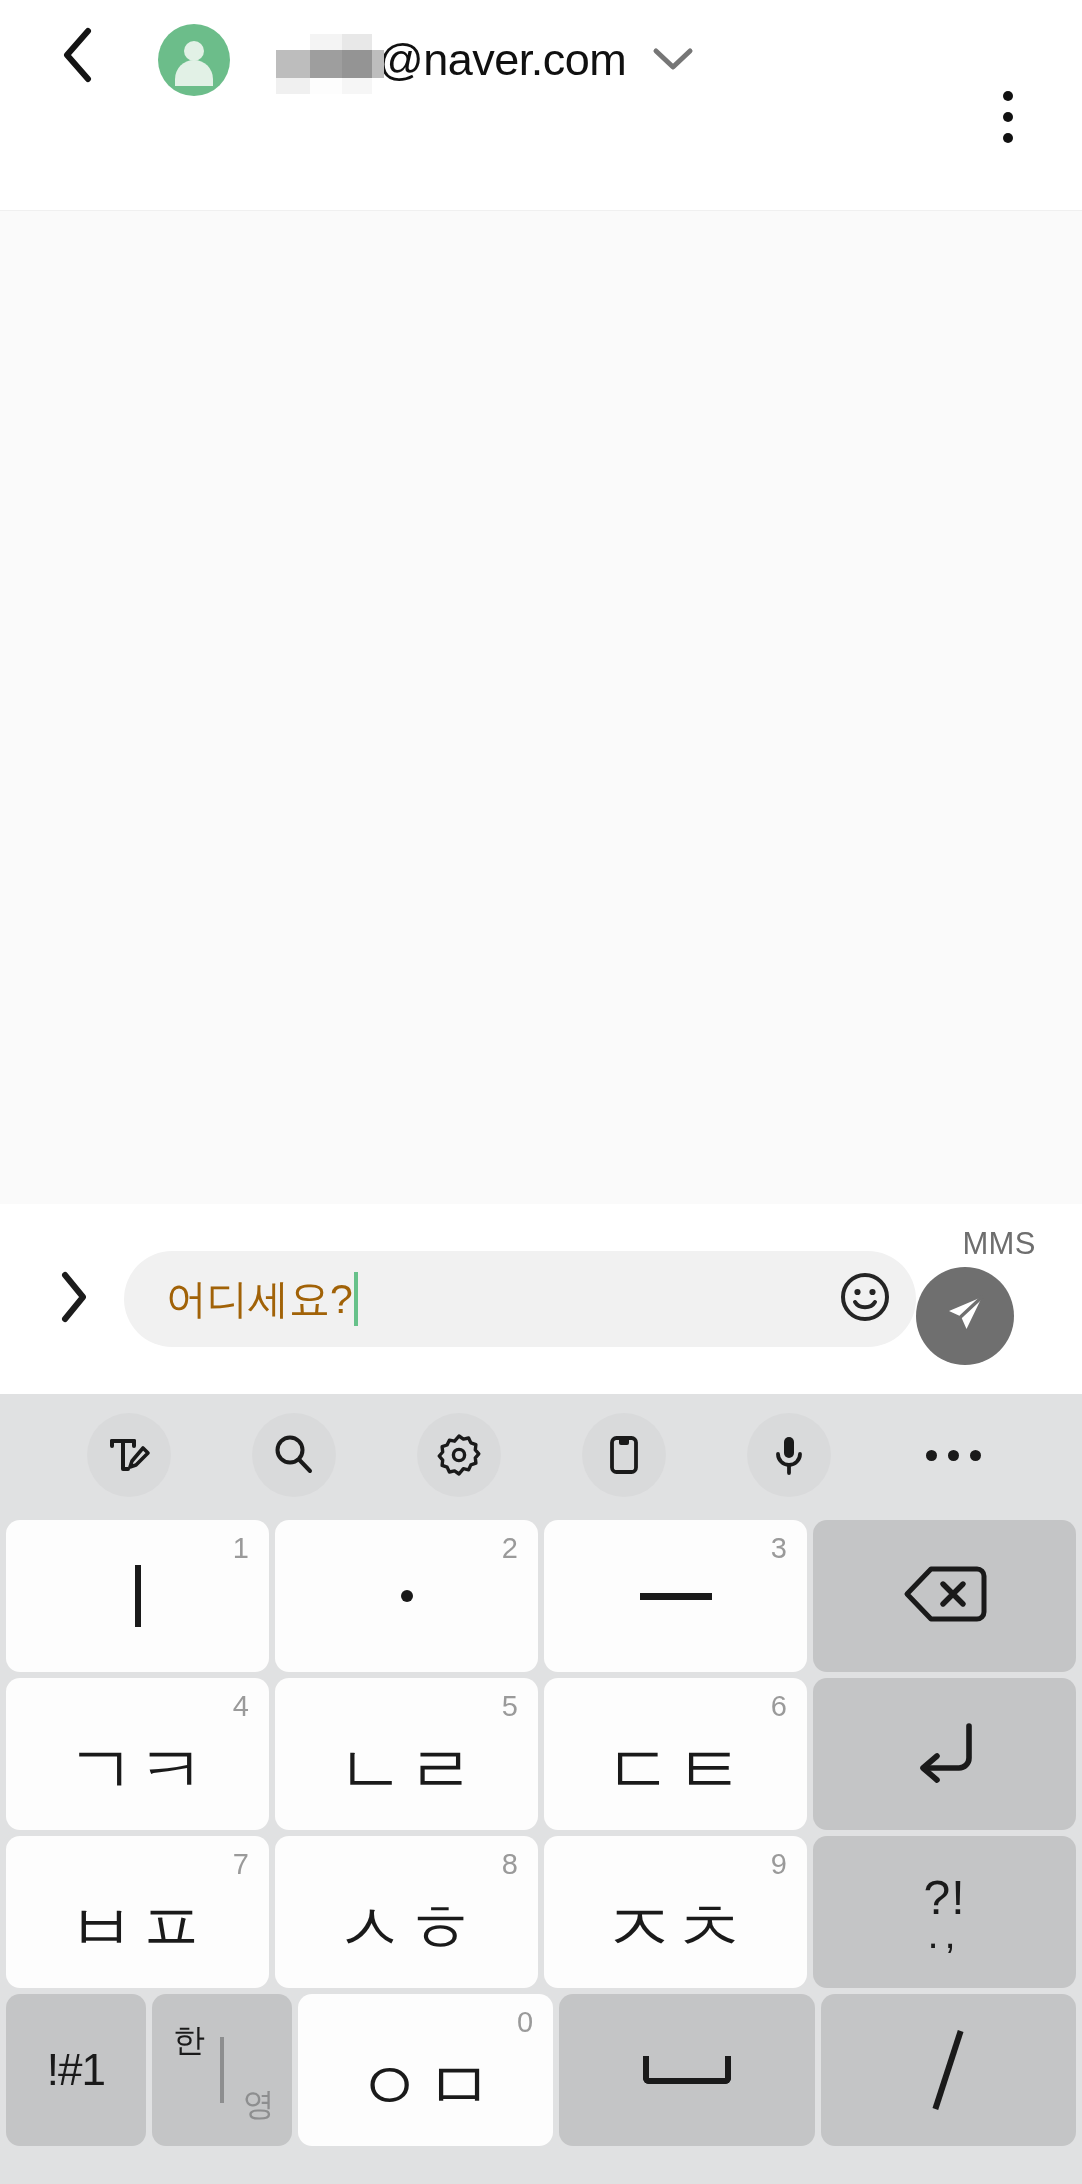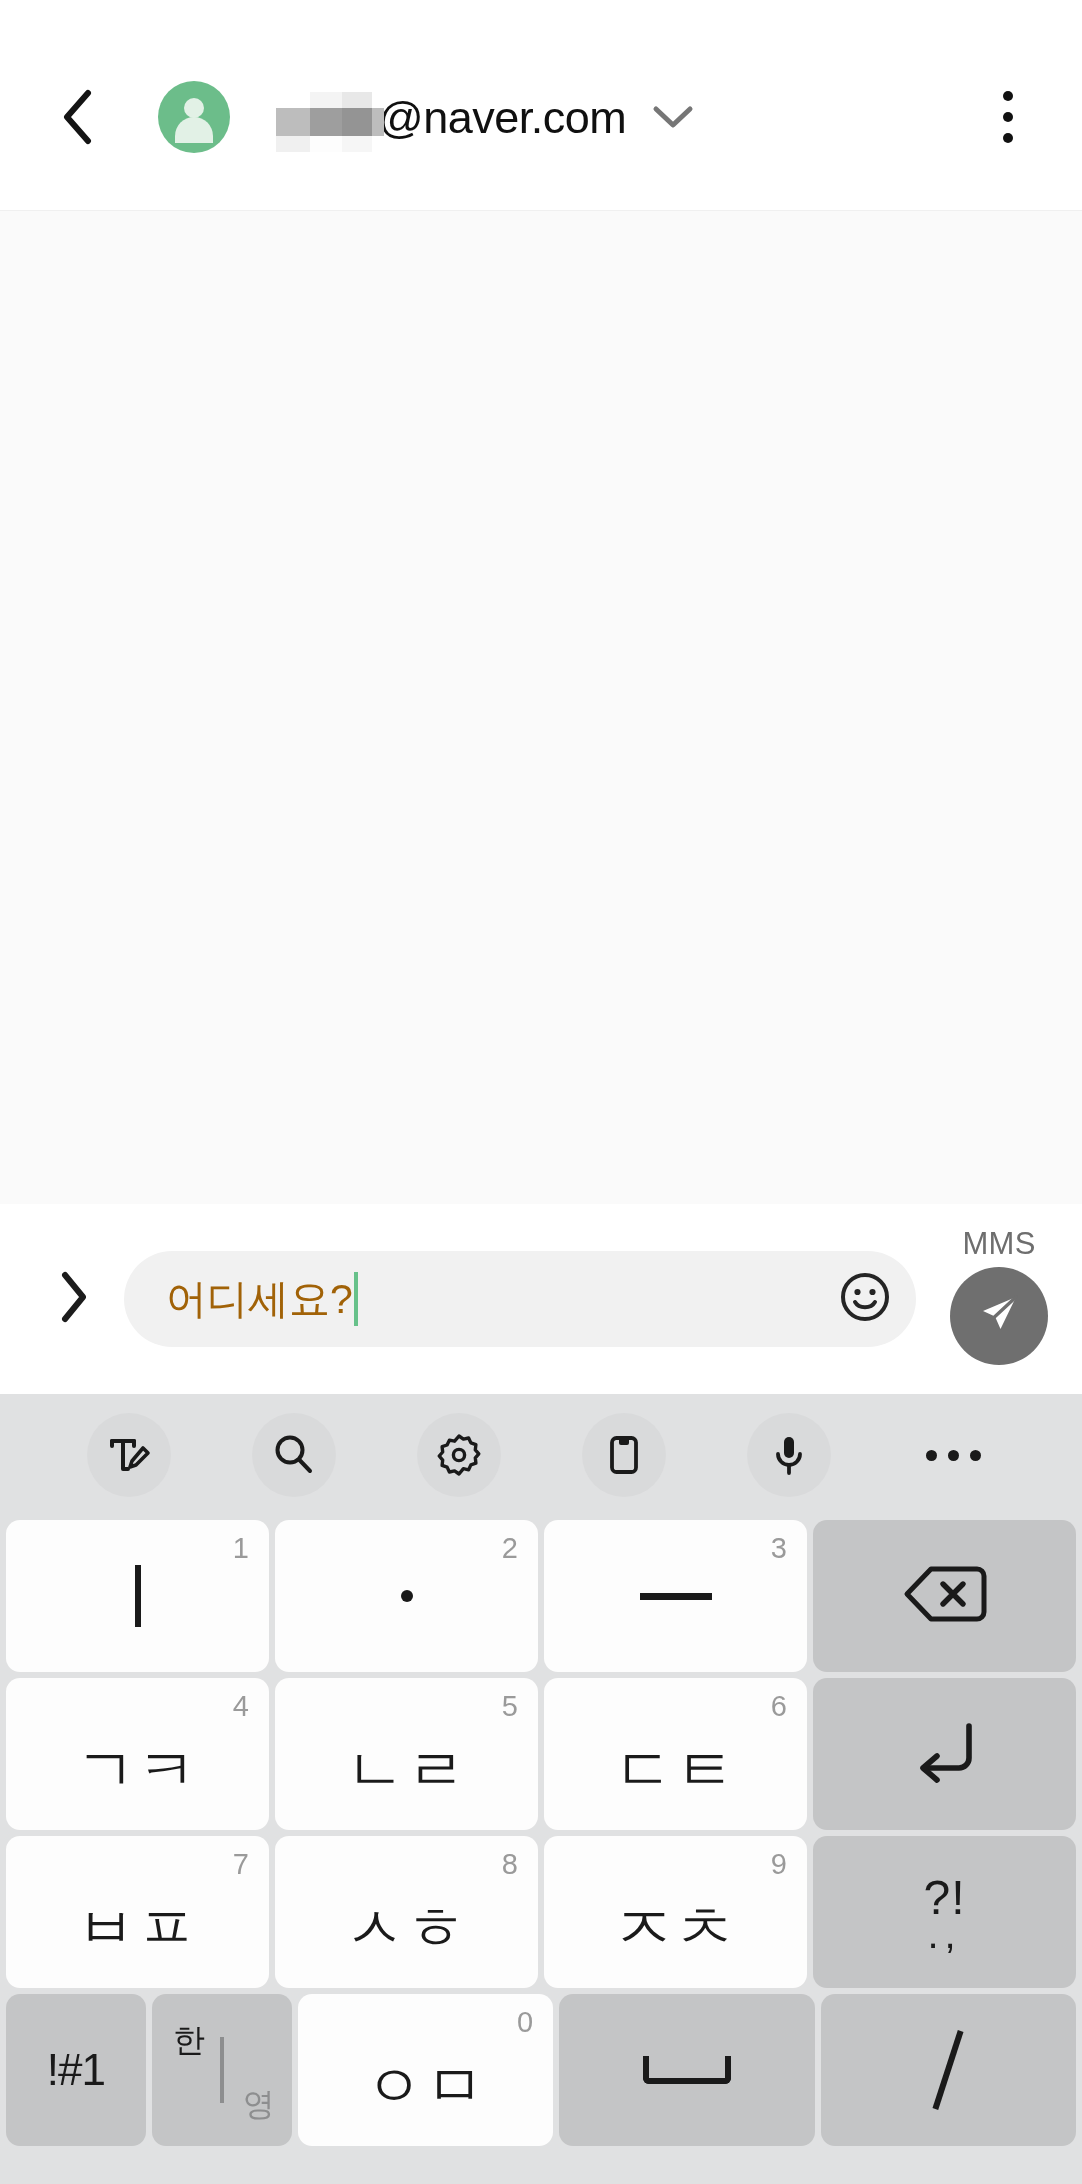--- a/index.html
+++ b/index.html
@@ -17,21 +17,21 @@
   }
 
   
   .top-strip { height:24px; background:#ffffff; flex:0 0 auto; }
 
   
   .header {
     flex:0 0 auto;
     height:186px;
     background:#ffffff;
-    display:flex; align-items:center;
+    display:flex; align-items:flex-start;
     padding:0 34px 0 46px;
     position:relative;
     gap:28px;
   }
   .back-btn {
     width:62px; height:62px;
     display:flex; align-items:center; justify-content:center;
     flex:0 0 auto;
   }
   .back-btn svg { display:block; }
@@ -161,21 +161,21 @@
   .emoji-btn {
     width:58px; height:58px;
     flex:0 0 auto;
     display:flex; align-items:center; justify-content:center;
   }
   .send-area {
     flex:0 0 auto;
     width:166px;
     height:100%;
     position:relative;
-    display:flex; align-items:center; justify-content:center;
+    display:flex; align-items:center; 
   }
   .mms-label {
     position:absolute;
     top:24px; left:50%;
     transform:translateX(-50%);
     font-size:31px;
     color:#6e6e6e;
     line-height:1;
     letter-spacing:0.3px;
   }
@@ -223,21 +223,21 @@
   .kb-row { display:flex; gap:6px; height:152px; }
   .key {
     border-radius:14px;
     display:flex; align-items:center; justify-content:center;
     position:relative;
     flex:1 1 0;
   }
   .key.white { background:#fdfdfd; }
   .key.gray  { background:#c4c5c6; }
   .key-main {
-    font-size:59px;
+    font-size:68px;
     color:#1a1a1a;
     line-height:1;
     letter-spacing:2px;
     font-family:"DejaVu Sans","Liberation Sans",sans-serif;
     margin-top:31px;
   }
   .key-num {
     position:absolute;
     top:14px; right:20px;
     font-size:29px;

